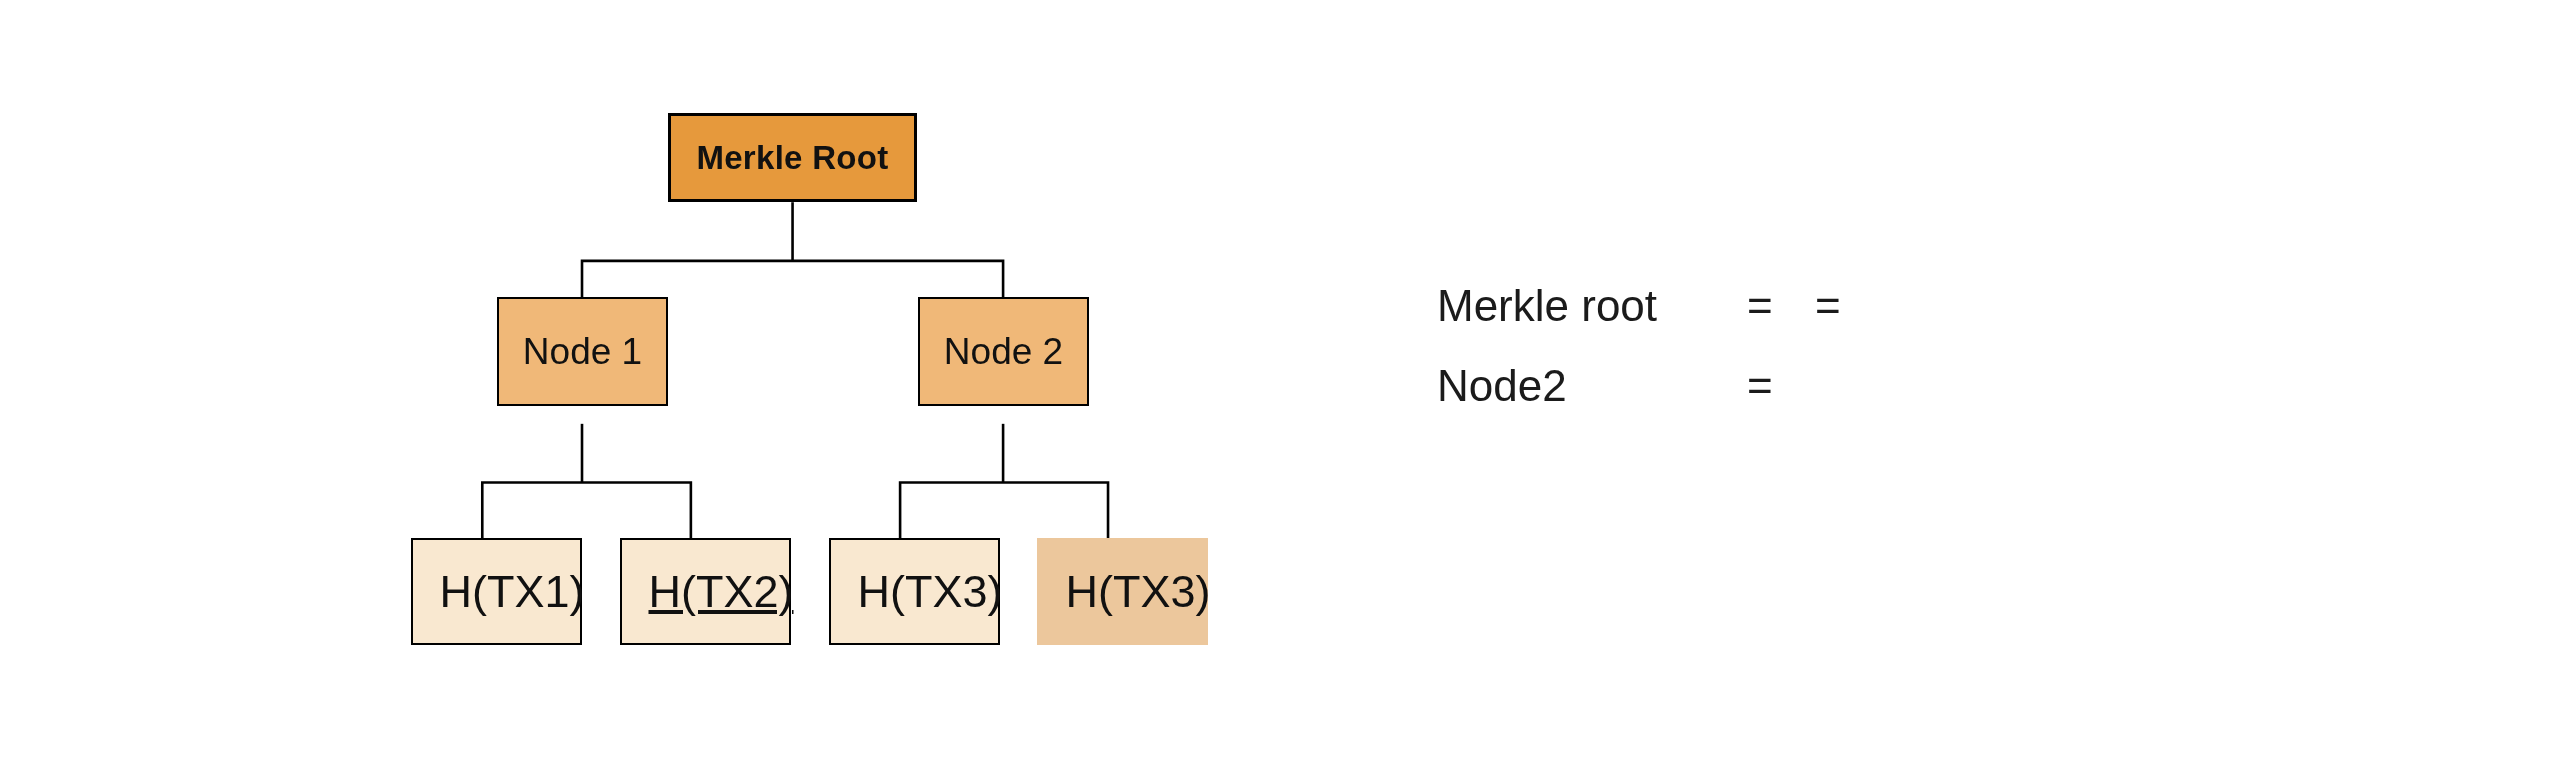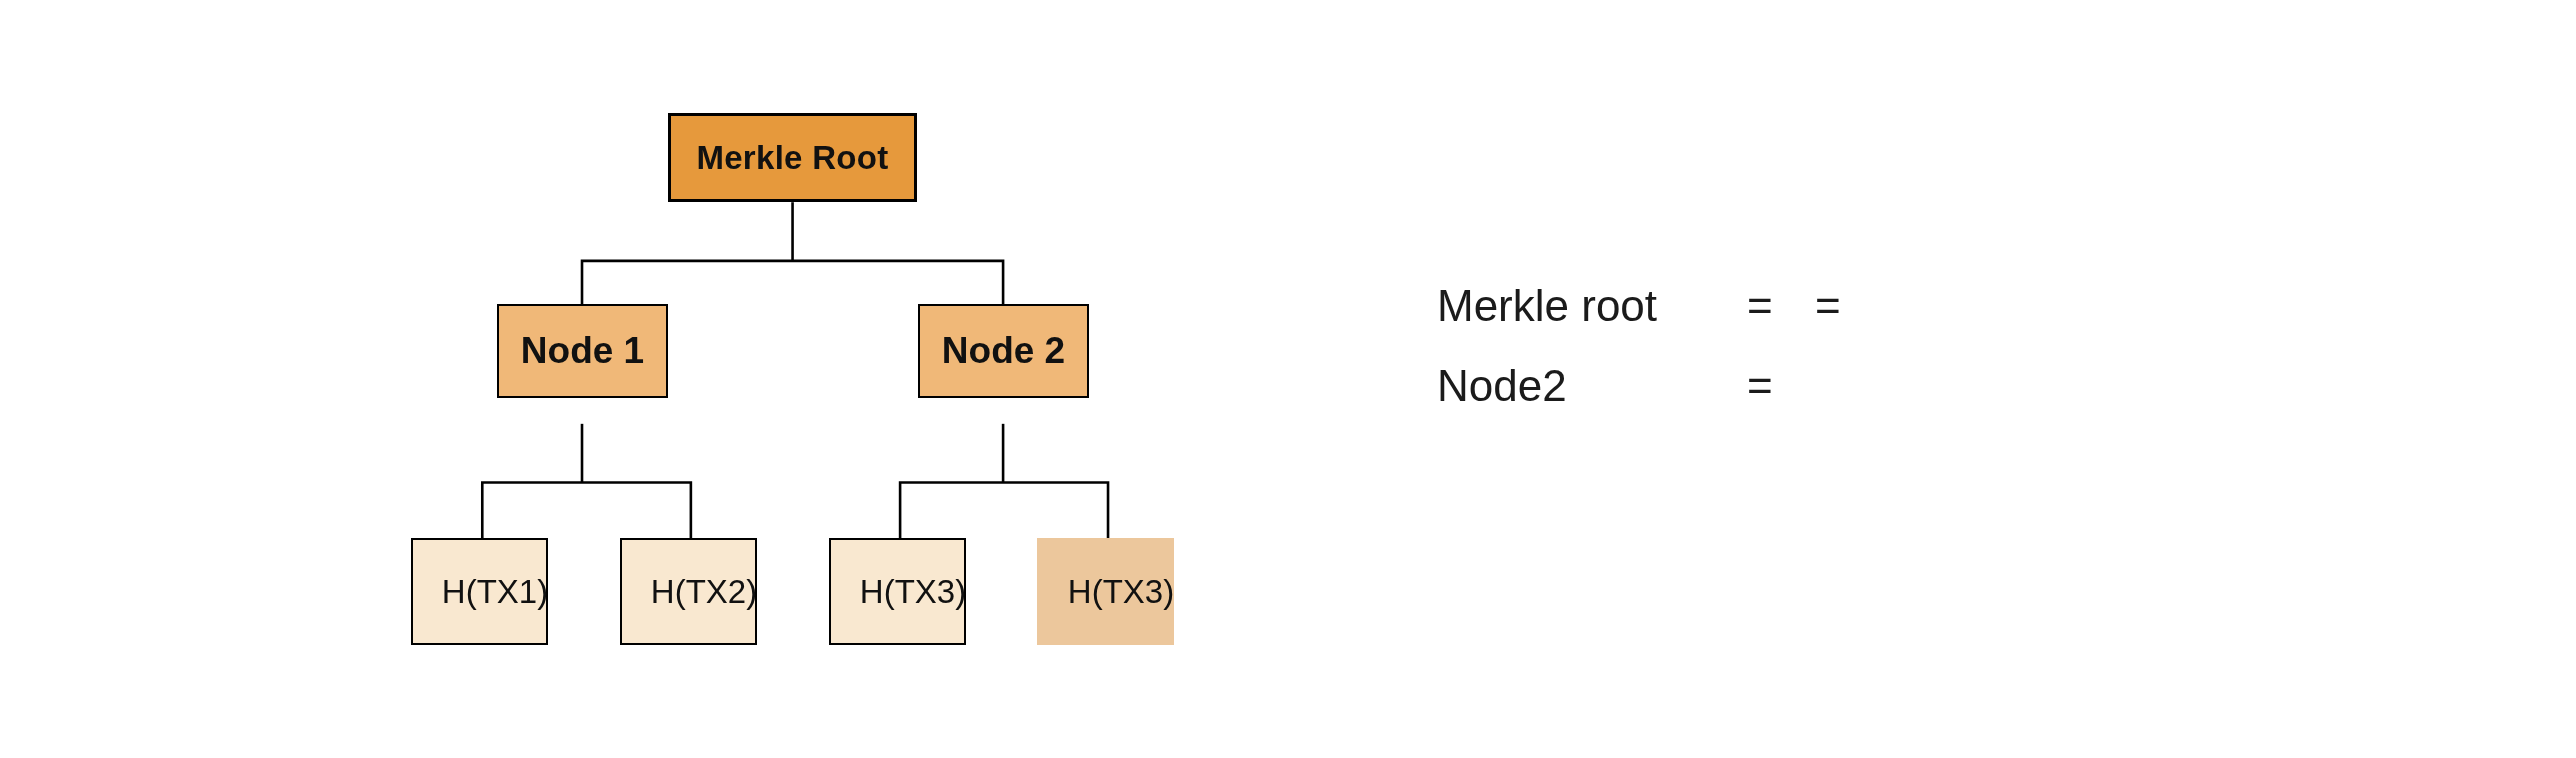--- a/index.html
+++ b/index.html
@@ -39,38 +39,38 @@
   }
   .tree-box.root {
     left: 627px; top: 113px; width: 249px; height: 89px;
     background: var(--root-fill, #e6993c);
     border: 3.3px solid var(--border, #000);
     font-size: 33px;
     font-weight: bold;
     letter-spacing: 0.3px;
   }
   .tree-box.branch {
-    top: 304px; width: 171px; height: 94px;
+    top: 297px; width: 171px; height: 109px;
     background: var(--node-fill, #f0b878);
     border: 2px solid var(--border, #000);
     font-size: 37px;
-    font-weight: bold;
+    font-weight: normal;
   }
   .tree-box.branch.n1 { left: 456px; }
   .tree-box.branch.n2 { left: 877px; }
   .tree-box.leaf {
-    top: 538px; width: 137px; height: 107px;
+    top: 538px; width: 171px; height: 107px;
     background: var(--leaf-fill, #f9e8d0);
     border: 2px solid var(--border, #000);
-    font-size: 33px;
+    font-size: 45px;
     font-weight: normal;
     padding-left: 31px;
   }
   .tree-box.leaf.l1 { left: 370px; }
-  .tree-box.leaf.l2 { left: 579px; }
+  .tree-box.leaf.l2 { left: 579px; text-decoration: underline; }
   .tree-box.leaf.l3 { left: 788px; }
   .tree-box.leaf.l4 {
     left: 996px;
     background: var(--leaf-highlight-fill, #ecc79c);
     border: none;
   }
 
   
   .formulas {
     position: absolute;

